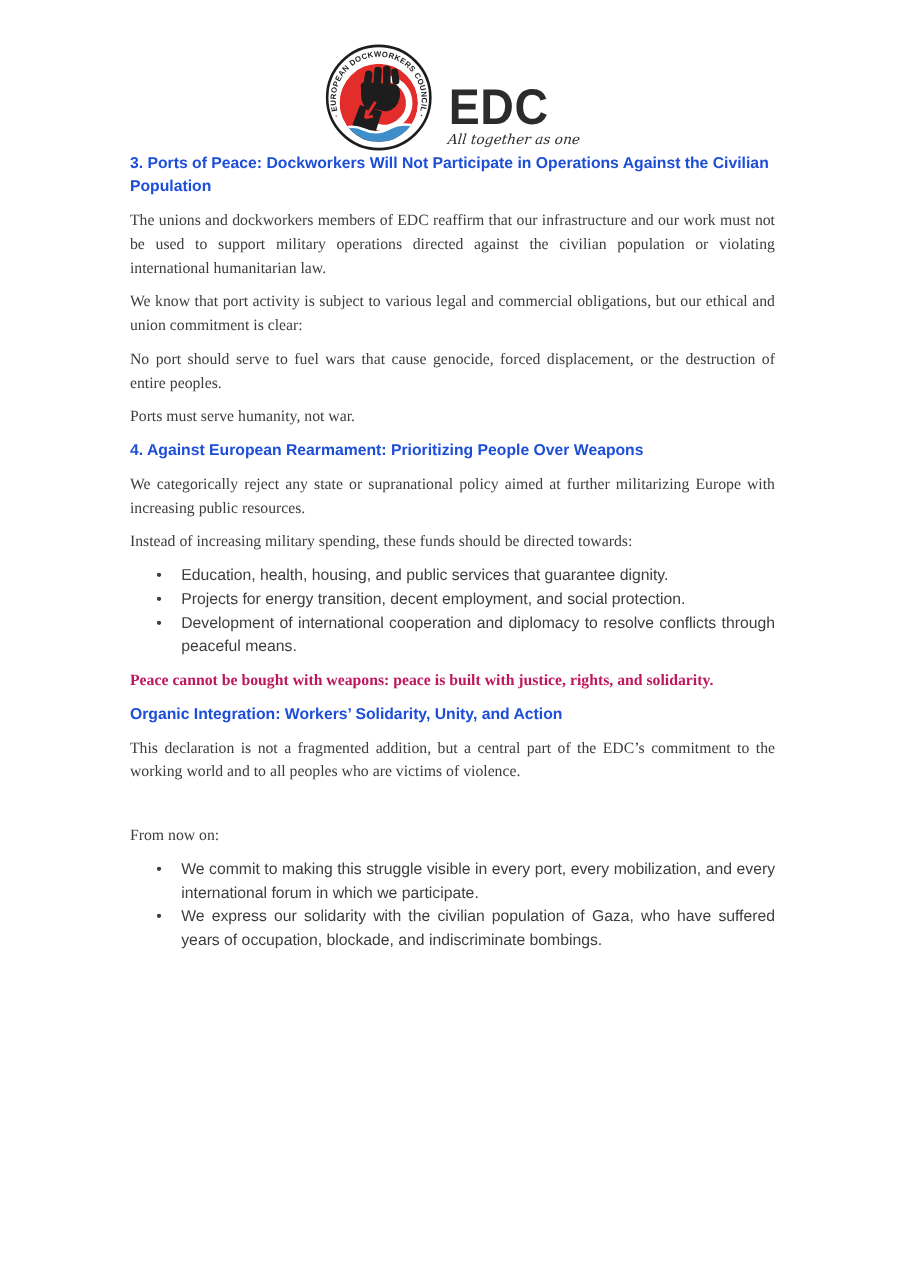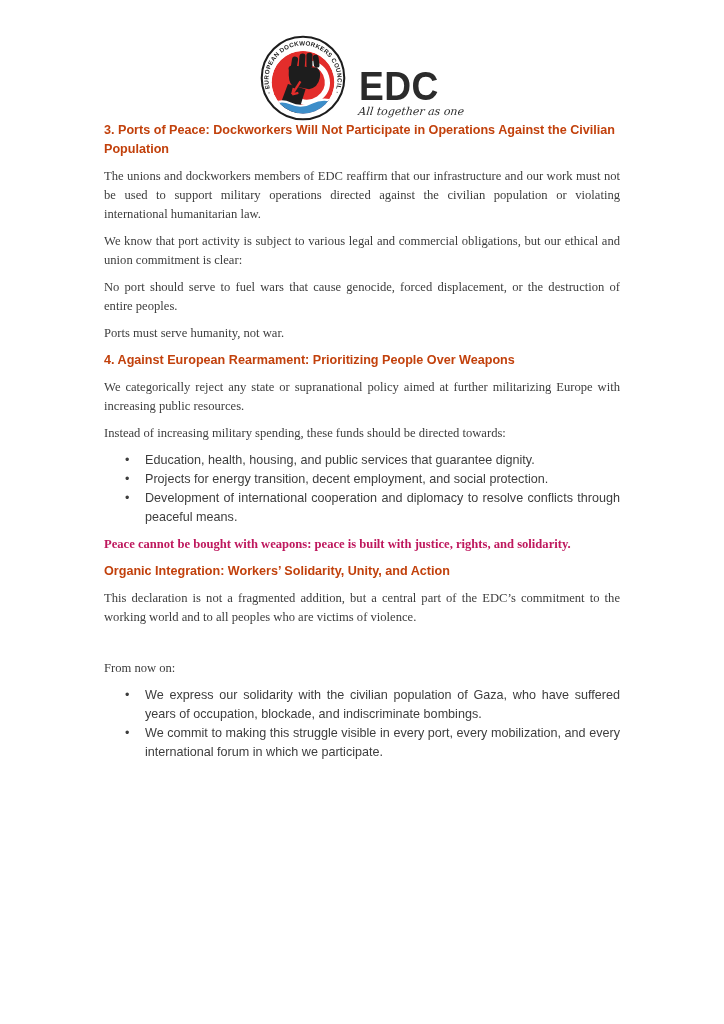--- a/index.html
+++ b/index.html
@@ -29,21 +29,21 @@
     font-size:11px; color:#2b2b2b; margin-top:4px;
     transform:skewX(-6deg); transform-origin:left top;
     white-space:nowrap;
   }
 
   
   .content { padding:0 104px; font-size:12.6px; line-height:19px; }
   .content p { margin:0 0 8px; text-align:justify;font-family:Liberation Serif, serif; }
   h2.doc-h {
     font-size:12.6px; line-height:19px; font-weight:bold;
-    color:#c2410c; margin:0 0 8px; text-align:left;
+    color:#1d4ed8; margin:0 0 8px; text-align:left;
   }
   .h-first { margin-top:27px; }
   .h-sec4  { margin-top:27px; }
   .p-strong { font-weight:bold; color:#be185d; }
   .h-center {
     text-align:center; font-weight:bold; color:#1e1e1e;
     font-size:12.6px; line-height:19px; margin:25px 0 8px;
   }
   .p-center { text-align:right; }
   .p-fromnow { margin-top:32px !important; }
@@ -123,18 +123,18 @@
       <li>Education, health, housing, and public services that guarantee dignity.</li>
       <li>Projects for energy transition, decent employment, and social protection.</li>
       <li>Development of international cooperation and diplomacy to resolve conflicts through peaceful means.</li>
     </ul>
     <p class="p-strong">Peace cannot be bought with weapons: peace is built with justice, rights, and solidarity.</p>
 
     <h2 class="doc-h h-center">Organic Integration: Workers’ Solidarity, Unity, and Action</h2>
     <p>This declaration is not a fragmented addition, but a central part of the EDC’s commitment to the working world and to all peoples who are victims of violence.</p>
     <p class="p-center p-fromnow">From now on:</p>
     <ul class="doc-list">
+      <li>We commit to making this struggle visible in every port, every mobilization, and every international forum in which we participate.</li>
       <li>We express our solidarity with the civilian population of Gaza, who have suffered years of occupation, blockade, and indiscriminate bombings.</li>
-      <li>We commit to making this struggle visible in every port, every mobilization, and every international forum in which we participate.</li>
     </ul>
 
   </main>
 </div>
 
 </body></html>

